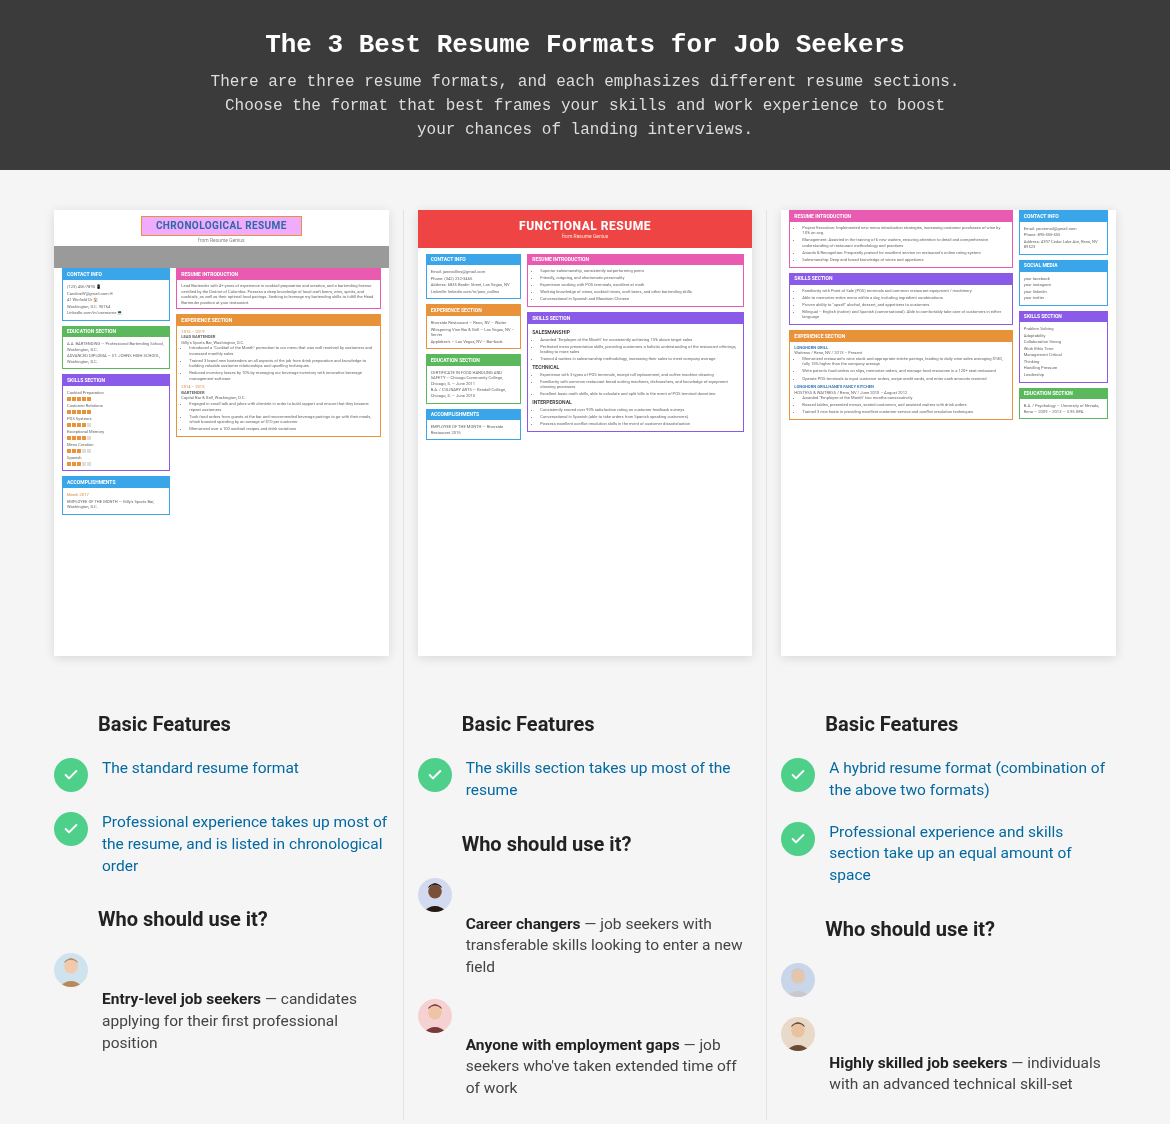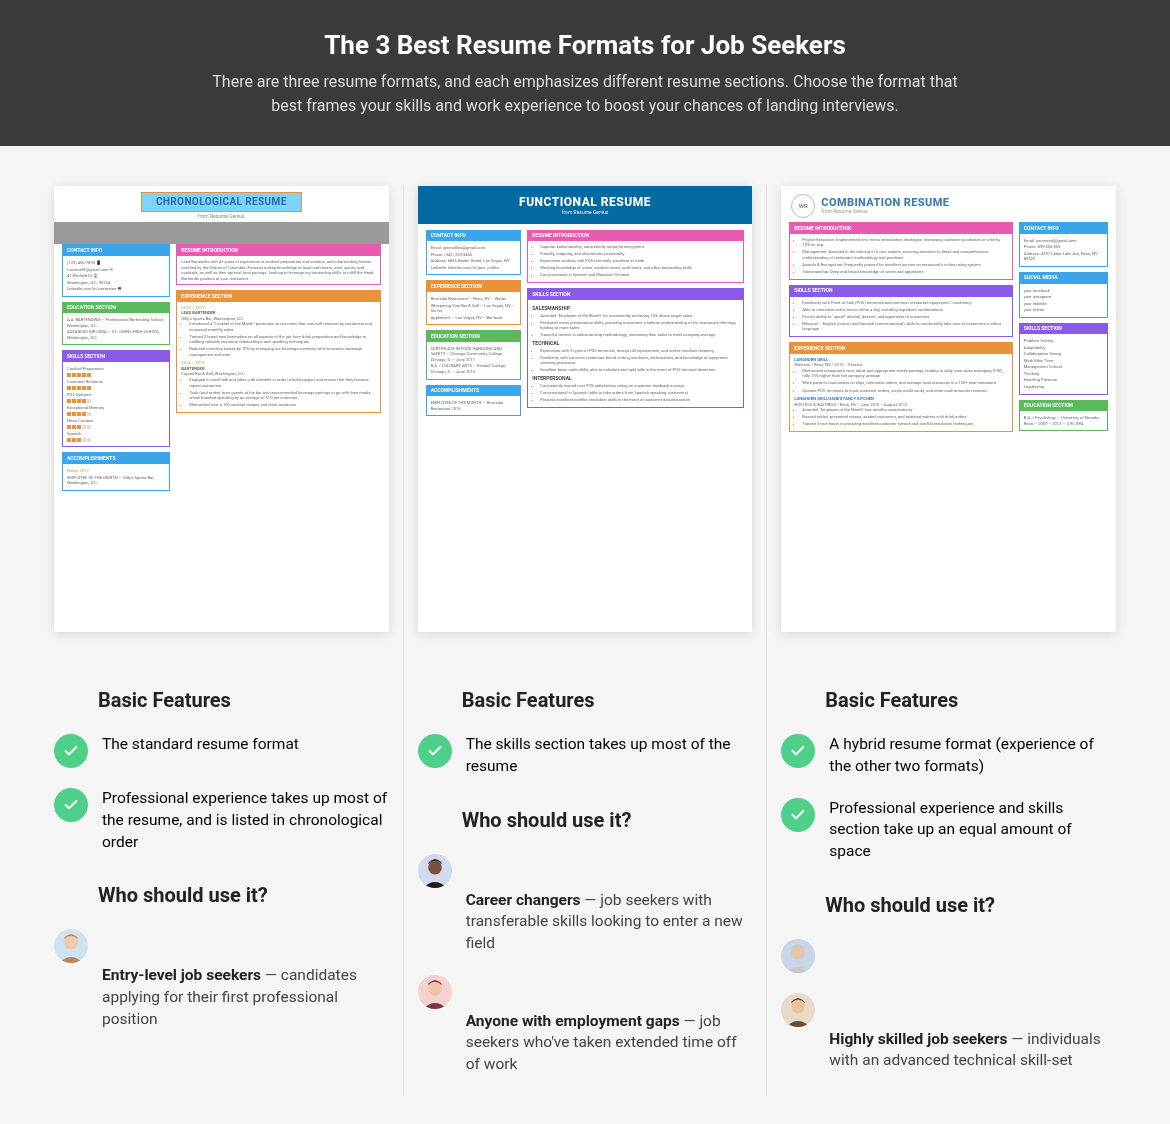--- a/index.html
+++ b/index.html
@@ -1,17 +1,17 @@
 <!DOCTYPE html>
 <html><head>
 <meta charset="utf-8">
 <style>
   * { box-sizing: border-box; margin: 0; padding: 0; }
   body { font-family: -apple-system, BlinkMacSystemFont, "Segoe UI", Roboto, Helvetica, Arial, sans-serif; background: #f5f5f5; color: #333; }
-  .header { background: #3b3b3b; padding: 30px 20px 28px; text-align: center; }
+  .header { background: #3b3b3b; padding: 30px 20px 28px; text-align: center; font-family: Liberation Mono, monospace; }
   .header h1 { color: #fff; font-size: 26px; font-weight: 700; margin-bottom: 10px; }
   .header p { color: #ddd; font-size: 16px; line-height: 1.5; max-width: 760px; margin: 0 auto; }
   .columns { display: flex; gap: 0; padding: 40px; max-width: 1170px; margin: 0 auto; }
   .col { flex: 1; padding: 0 14px; }
   .col + .col { border-left: 1px solid #e2e2e2; }
   .thumb { width: 100%; aspect-ratio: 303/404; background: #fff; box-shadow: 0 2px 10px rgba(0,0,0,0.12); position: relative; overflow: hidden; font-size: 4.2px; line-height: 1.15; color: #555; }
   .thumb-header { text-align: center; padding: 6px 0 3px; }
   .thumb-title { display: inline-block; border: 1.5px solid; padding: 3px 14px; font-size: 10px; font-weight: 700; letter-spacing: 0.4px; }
   .thumb-sub { font-size: 5px; margin-top: 2px; color: #888; }
   .thumb-body { display: flex; padding: 0 8px 8px; gap: 6px; }
@@ -27,28 +27,28 @@
   .c-green  { background: #5bb85d; border-color: #5bb85d; }
   .c-orange { background: #e8933a; border-color: #e8933a; }
   .c-pink   { background: #e85bb0; border-color: #e85bb0; }
   .c-purple { background: #8a5be8; border-color: #8a5be8; }
   .b-blue   { border-color: #3aa5e8; }
   .b-green  { border-color: #5bb85d; }
   .b-orange { border-color: #e8933a; }
   .b-pink   { border-color: #e85bb0; }
   .b-purple { border-color: #8a5be8; }
   .t-blue   { color: #2a6aa8; }
-  .t-orange-header { background: #0369a1; }
+  .t-orange-header { background: #ef4444; }
   .thumb-gray-band { background: #9a9a9a; height: 22px; position: absolute; left:0; right:0; top: 36px; }
   
   .sect-h { font-size: 20px; font-weight: 700; margin: 56px 0 22px 44px; color: #222; }
   .feat { display: flex; align-items: flex-start; gap: 14px; margin-bottom: 20px; }
   .check { flex: 0 0 34px; height: 34px; border-radius: 50%; background: #4fd08a; display: flex; align-items: center; justify-content: center; }
   .check svg { width: 16px; height: 16px; }
-  .feat-text { font-size: 15.5px; line-height: 1.4; color: #000000; }
+  .feat-text { font-size: 15.5px; line-height: 1.4; color: #0369a1; }
   .who { display: flex; align-items: flex-start; gap: 14px; margin-bottom: 20px; }
   .avatar { flex: 0 0 34px; height: 34px; border-radius: 50%; display: flex; align-items: center; justify-content: center; overflow: hidden; }
   .who-text { font-size: 15.5px; line-height: 1.4; color: #444; margin-top: 36px; }
   .who-text b { font-weight: 700; color: #222; }
   .wr-avatar { width: 24px; height: 24px; border: 1px solid #bbb; border-radius: 50%; display:inline-flex; align-items:center; justify-content:center; font-size:6px; color:#888; font-weight:700; margin-right:6px; vertical-align: middle;}
   ul.tiny { list-style: disc; padding-left: 8px; }
   ul.tiny li { margin-bottom: 1.5px; }
   .sub5 { font-size:5px; font-weight:700; margin:2px 0 1px; color:#444; }
 </style>
 </head>
@@ -58,21 +58,21 @@
   <h1>The 3 Best Resume Formats for Job Seekers</h1>
   <p>There are three resume formats, and each emphasizes different resume sections. Choose the format that best frames your skills and work experience to boost your chances of landing interviews.</p>
 </div>
 
 <div class="columns">
 
   <div class="col">
     <div class="thumb">
       <div class="thumb-gray-band"></div>
       <div class="thumb-header" style="position:relative;">
-        <div class="thumb-title b-orange t-blue" style="background:#7dd3fc;">CHRONOLOGICAL RESUME</div>
+        <div class="thumb-title b-orange t-blue" style="background:#f0abfc;">CHRONOLOGICAL RESUME</div>
         <div class="thumb-sub">from Resume Genius</div>
       </div>
       <div style="height:22px;"></div>
       <div class="thumb-body">
         <div class="tcol-l">
           <div class="box b-blue">
               <div class="badge c-blue">CONTACT INFO</div>
               <div class="box-body">
                 <div class="bb-line">(123) 456-7895  📱</div>
                 <div class="bb-line">CarolineW@gmail.com  ✉</div>
@@ -281,27 +281,20 @@
             <path d="M6 40 Q20 26 34 40 Z" fill="#7a3a3a"></path>
             <path d="M12 12 Q20 4 28 12 Q28 8 20 6 Q12 8 12 12" fill="#7a3a3a"></path>
           </svg>
         </div>
         <div class="who-text"><b>Anyone with employment gaps</b><span> — job seekers who've taken extended time off of work</span></div>
       </div>
   </div>
 
   <div class="col">
     <div class="thumb">
-      <div style="padding:8px 10px 4px; display:flex; align-items:center;">
-        <span class="wr-avatar">WR</span>
-        <div>
-          <div style="font-size:11px;font-weight:800;color:#3b7bb5;letter-spacing:0.4px">COMBINATION RESUME</div>
-          <div style="font-size:5px;color:#999">from Resume Genius</div>
-        </div>
-      </div>
       <div class="thumb-body">
         <div class="tcol-r">
           <div class="box b-pink">
               <div class="badge c-pink">RESUME INTRODUCTION</div>
               <div class="box-body">
                 <ul class="tiny">
                   <li>Project Execution: Implemented new menu introduction strategies, increasing customer purchases of wine by 10% on avg.</li>
                   <li>Management: Assisted in the training of 6 new waiters, ensuring attention to detail and comprehensive understanding of restaurant methodology and practices</li>
                   <li>Awards &amp; Recognition: Frequently praised for excellent service on restaurant's online rating system</li>
                   <li>Salesmanship: Deep and broad knowledge of wines and appetizers</li>
@@ -380,21 +373,21 @@
       </div>
     </div>
 
     <h3 class="sect-h">Basic Features</h3>
     <div class="feat">
         <div class="check">
           <svg viewBox="0 0 24 24" fill="none" stroke="#fff" stroke-width="3" stroke-linecap="round" stroke-linejoin="round">
             <polyline points="20 6 9 17 4 12"></polyline>
           </svg>
         </div>
-        <div class="feat-text">A hybrid resume format (experience of the other two formats)</div>
+        <div class="feat-text">A hybrid resume format (combination of the above two formats)</div>
       </div>
     <div class="feat">
         <div class="check">
           <svg viewBox="0 0 24 24" fill="none" stroke="#fff" stroke-width="3" stroke-linecap="round" stroke-linejoin="round">
             <polyline points="20 6 9 17 4 12"></polyline>
           </svg>
         </div>
         <div class="feat-text">Professional experience and skills section take up an equal amount of space</div>
       </div>
 

